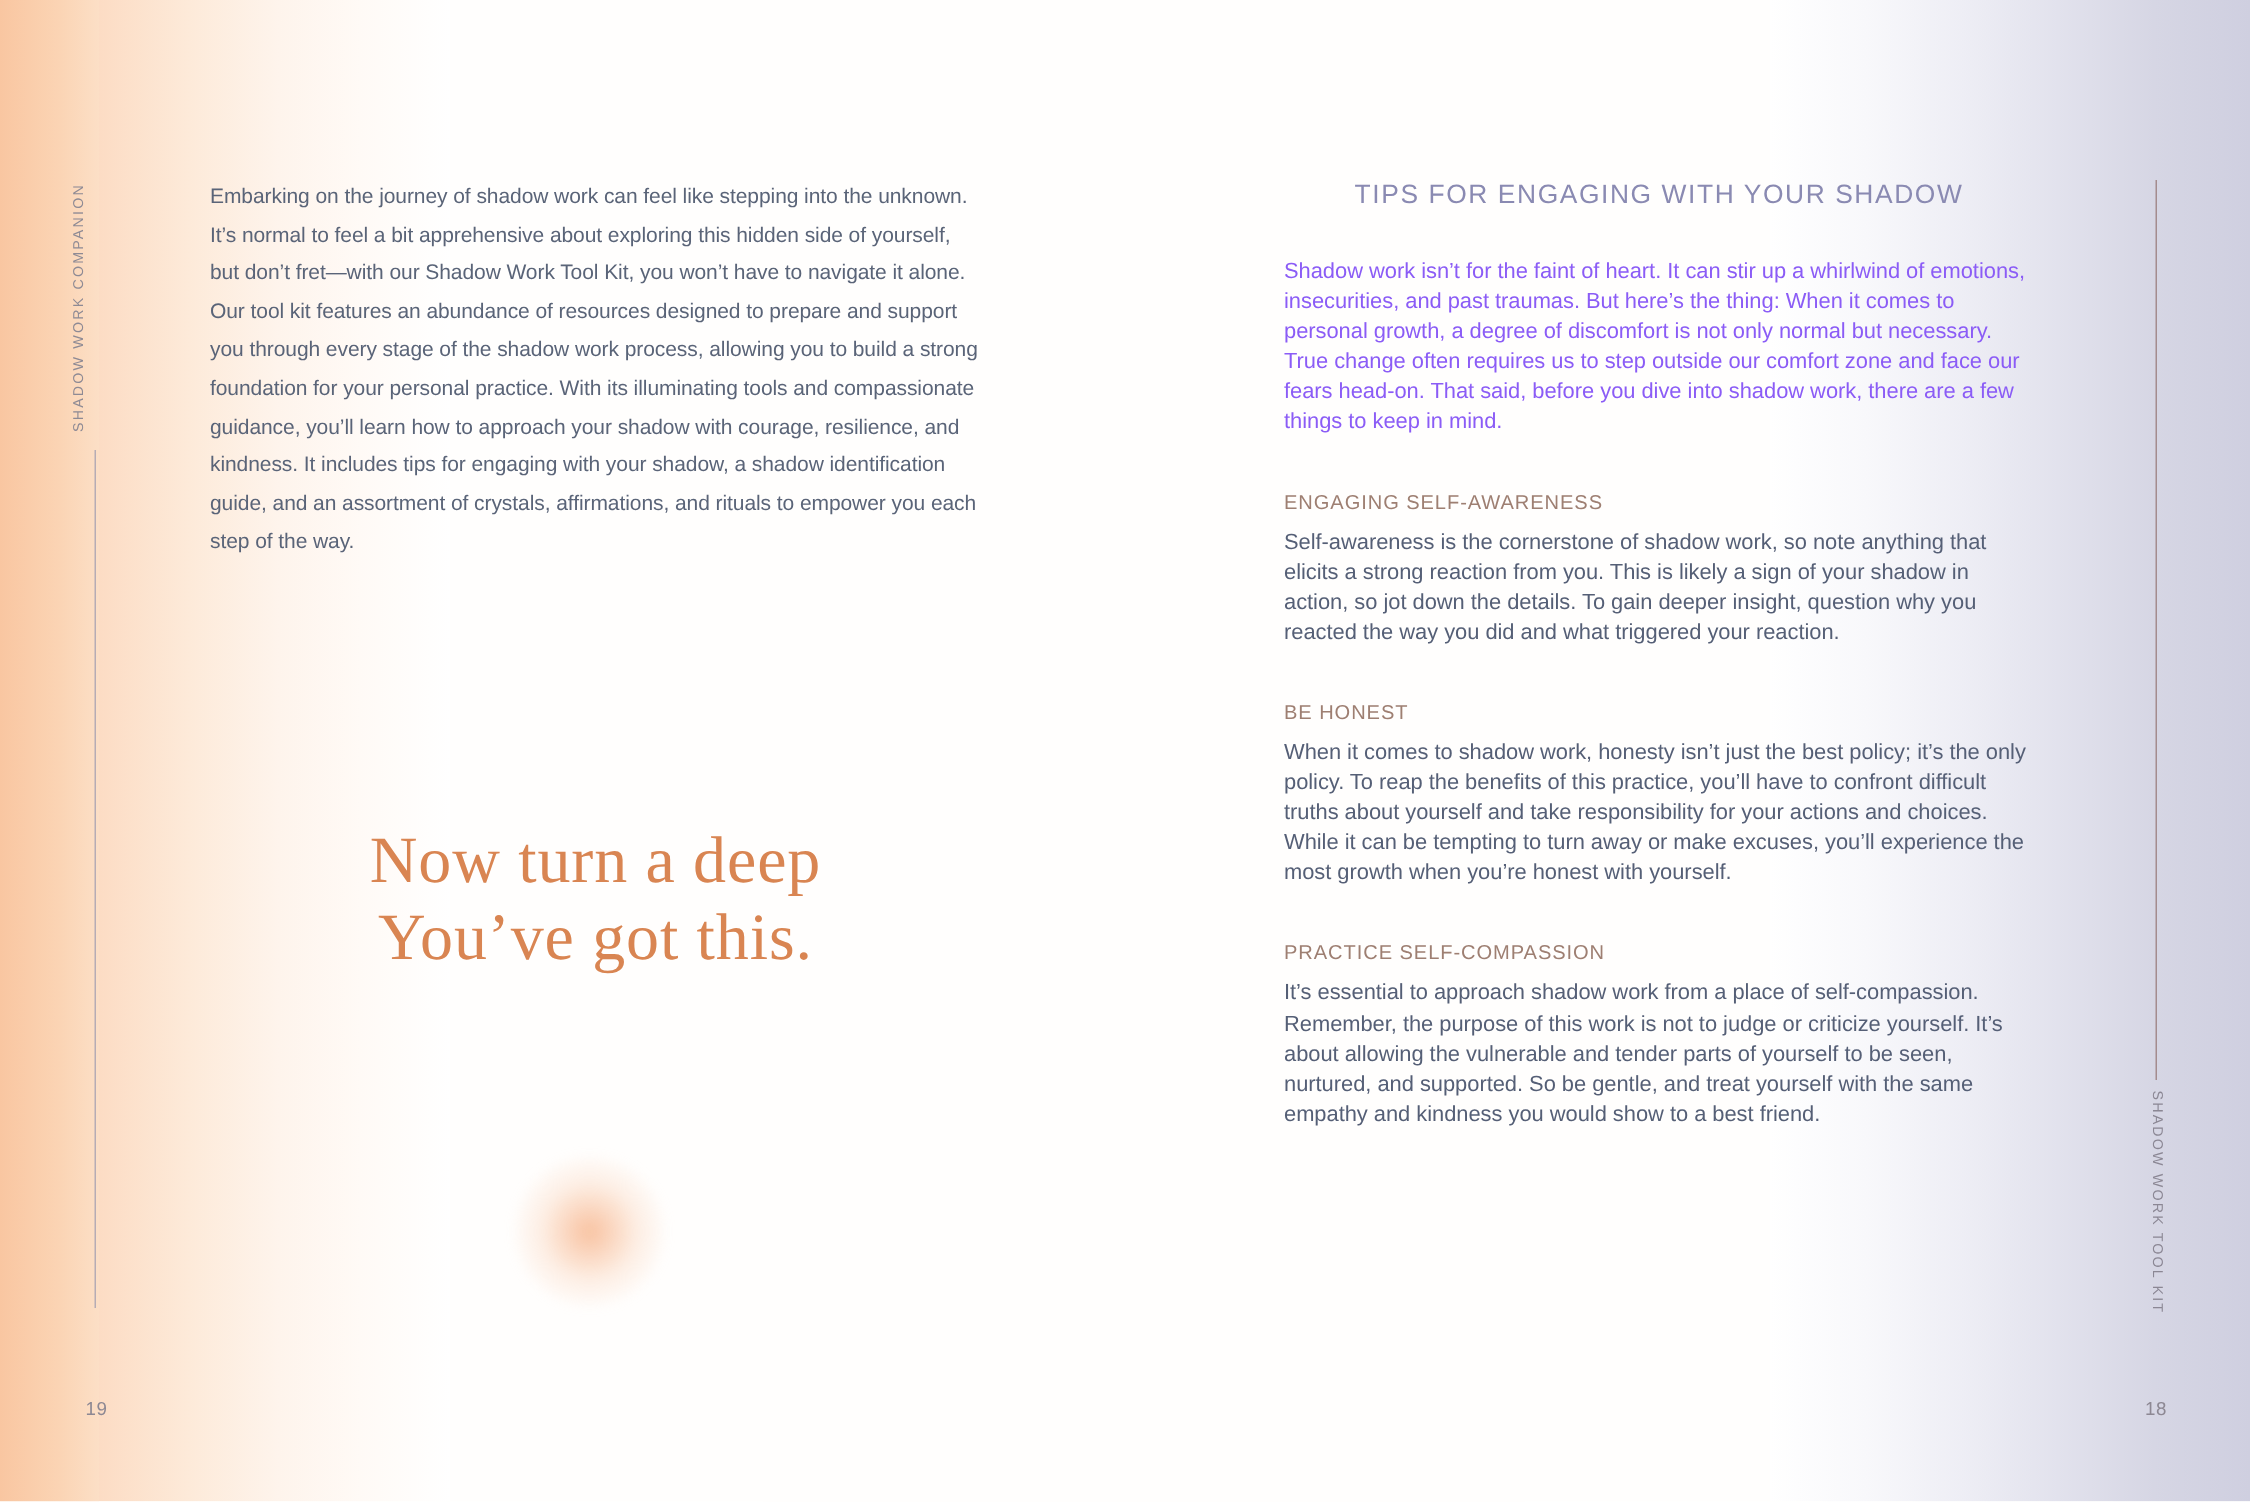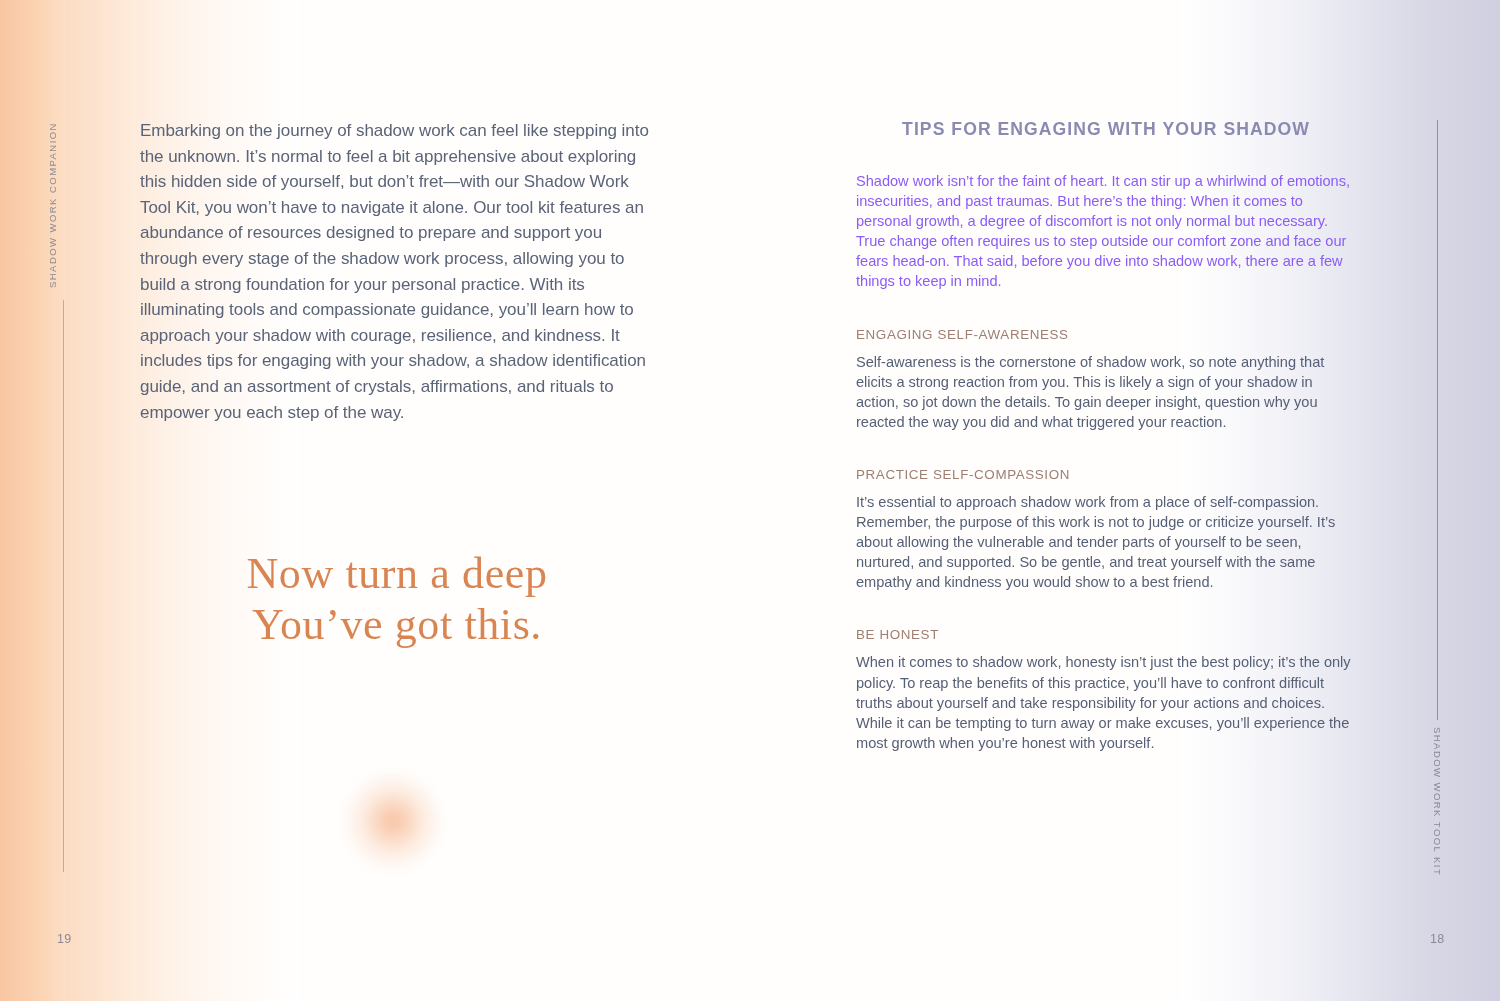--- a/index.html
+++ b/index.html
@@ -83,21 +83,21 @@
   
   .folio{
     position:absolute;font-size:12.5px;color:#8d8893;letter-spacing:.4px;
   }
   .folio-left{left:57px;top:932px;}
   .folio-right{left:1430px;top:932px;}
 
   
   .lp-body{
     position:absolute;left:140px;top:118px;width:514px;
-    font-size:17px;line-height:25.6px;
+    font-size:14px;line-height:25.6px;
     color:#5a6478;
     letter-spacing:-0.05px;
   }
   .lp-body p{margin:0;}
 
   .display-quote{
     position:absolute;left:140px;top:548px;width:514px;
     text-align:center;
     font-family:"Liberation Serif", serif;
     font-size:44px;
@@ -108,21 +108,21 @@
   }
   .display-quote .dq-line{display:block;}
 
   
   .rp{
     position:absolute;left:856px;top:118px;width:500px;
   }
   .rp-title{
     text-align:center;
     font-size:17.6px;
-    font-weight:bold;
+    font-weight:normal;
     letter-spacing:1.05px;
     color:#8a8ab2;
     margin:0 0 31px 0;
     line-height:22px;
   }
   .rp-intro{
     font-size:14.6px;line-height:20.1px;color:#8b5cf6;margin:0;
     letter-spacing:-0.02px;
   }
   .rp-section{margin-top:34px;}
@@ -171,23 +171,23 @@
   <div class="rp">
     <h2 class="rp-title">TIPS FOR ENGAGING WITH YOUR SHADOW</h2>
     <p class="rp-intro">Shadow work isn’t for the faint of heart. It can stir up a whirlwind of emotions, insecurities, and past traumas. But here’s the thing: When it comes to personal growth, a degree of discomfort is not only normal but necessary. True change often requires us to step outside our comfort zone and face our fears head-on. That said, before you dive into shadow work, there are a few things to keep in mind.</p>
 
     <div class="rp-section">
       <h3 class="rp-sub">ENGAGING SELF-AWARENESS</h3>
       <p class="rp-para">Self-awareness is the cornerstone of shadow work, so note anything that elicits a strong reaction from you. This is likely a sign of your shadow in action, so jot down the details. To gain deeper insight, question why you reacted the way you did and what triggered your reaction.</p>
     </div>
 
     <div class="rp-section">
-      <h3 class="rp-sub">PRACTICE SELF-COMPASSION</h3>
-      <p class="rp-para">It’s essential to approach shadow work from a place of self-compassion. Remember, the purpose of this work is not to judge or criticize yourself. It’s about allowing the vulnerable and tender parts of yourself to be seen, nurtured, and supported. So be gentle, and treat yourself with the same empathy and kindness you would show to a best friend.</p>
+      <h3 class="rp-sub">BE HONEST</h3>
+      <p class="rp-para">When it comes to shadow work, honesty isn’t just the best policy; it’s the only policy. To reap the benefits of this practice, you’ll have to confront difficult truths about yourself and take responsibility for your actions and choices. While it can be tempting to turn away or make excuses, you’ll experience the most growth when you’re honest with yourself.</p>
     </div>
 
     <div class="rp-section">
-      <h3 class="rp-sub">BE HONEST</h3>
-      <p class="rp-para">When it comes to shadow work, honesty isn’t just the best policy; it’s the only policy. To reap the benefits of this practice, you’ll have to confront difficult truths about yourself and take responsibility for your actions and choices. While it can be tempting to turn away or make excuses, you’ll experience the most growth when you’re honest with yourself.</p>
+      <h3 class="rp-sub">PRACTICE SELF-COMPASSION</h3>
+      <p class="rp-para">It’s essential to approach shadow work from a place of self-compassion. Remember, the purpose of this work is not to judge or criticize yourself. It’s about allowing the vulnerable and tender parts of yourself to be seen, nurtured, and supported. So be gentle, and treat yourself with the same empathy and kindness you would show to a best friend.</p>
     </div>
   </div>
 
 </div>
 
 </body></html>

